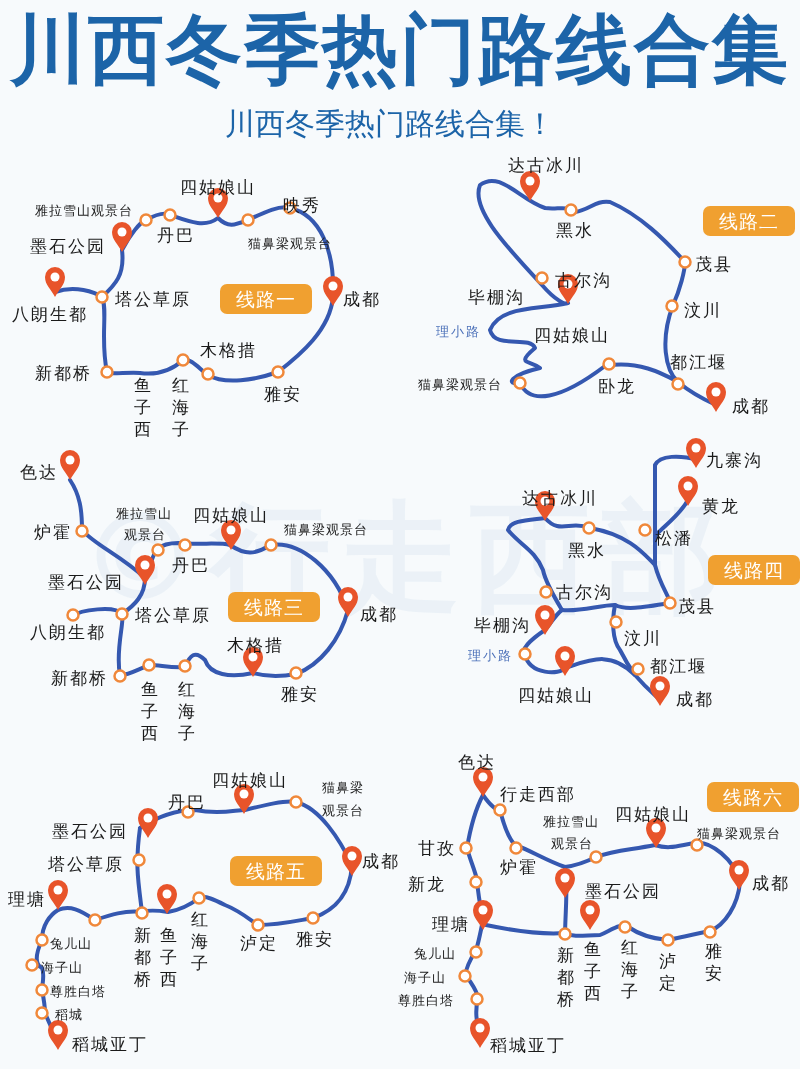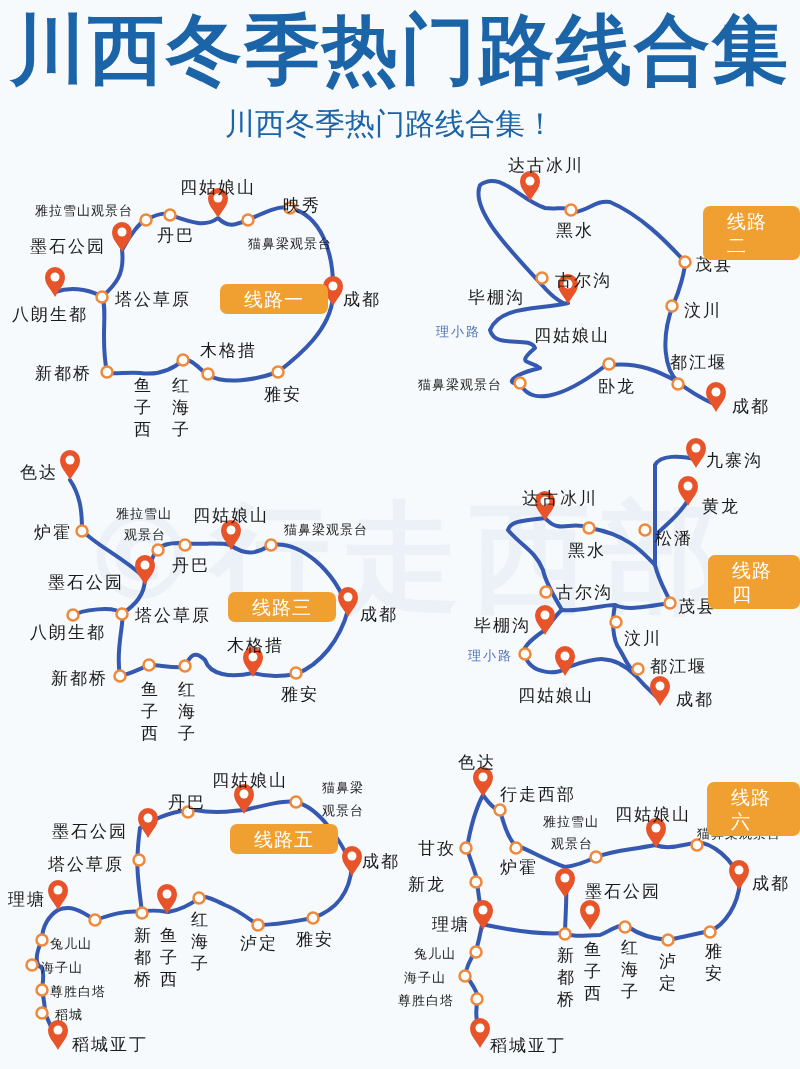--- a/index.html
+++ b/index.html
@@ -5,21 +5,21 @@
   html,body{margin:0;padding:0;}
   body{width:800px;height:1069px;background:#f7fafc;position:relative;overflow:hidden;font-family:"DejaVu Sans",sans-serif;}
   .title{position:absolute;left:0;top:2px;width:800px;text-align:center;font-size:76px;font-weight:bold;color:#1c64a8;letter-spacing:2px;line-height:95px;font-family:"DejaVu Sans",sans-serif;}
   .subtitle{position:absolute;left:0;top:104px;width:780px;text-align:center;font-size:30px;color:#1c64a8;line-height:40px;}
   .watermark{position:absolute;left:80px;top:478px;font-size:120px;font-weight:bold;color:#1c64a8;opacity:0.05;letter-spacing:10px;white-space:nowrap;}
   svg.map{position:absolute;left:0;top:0;}
   .lbl{position:absolute;font-size:17px;color:#1a1a1a;white-space:nowrap;line-height:20px;letter-spacing:2px;}
   .lbl.sm{font-size:13px;letter-spacing:1px;}
   .lbl.vert{white-space:normal;width:18px;line-height:22px;text-align:center;}
   .lbl.blue{color:#4a6fb8;font-size:13px;}
-  .badge{position:absolute;background:#f0a030;color:#fff;font-size:19px;border-radius:7px;padding:3px 24px;line-height:24px;letter-spacing:1px;}
+  .badge{position:absolute;background:#f0a030;color:#fff;font-size:19px;border-radius:7px;padding:3px 16px;line-height:24px;letter-spacing:1px;}
 </style>
 </head>
 <body>
 
 <div class="title">川西冬季热门路线合集</div>
 <div class="subtitle">川西冬季热门路线合集！</div>
 <div class="watermark">©行走西部</div>
 
 <svg class="map" width="800" height="1069">
   <defs>
@@ -228,21 +228,21 @@
 <div class="lbl vert" style="left:134px;top:924px">新都桥</div>
 <div class="lbl vert" style="left:160px;top:924px">鱼子西</div>
 <div class="lbl vert" style="left:191px;top:908px">红海子</div>
 <div class="lbl" style="left:240px;top:933px">泸定</div>
 <div class="lbl" style="left:296px;top:929px">雅安</div>
 <div class="lbl sm" style="left:50px;top:934px">兔儿山</div>
 <div class="lbl sm" style="left:41px;top:958px">海子山</div>
 <div class="lbl sm" style="left:50px;top:982px">尊胜白塔</div>
 <div class="lbl sm" style="left:55px;top:1005px">稻城</div>
 <div class="lbl" style="left:72px;top:1034px">稻城亚丁</div>
-<div class="badge" style="left:230px;top:824px">线路五</div>
+<div class="badge" style="left:230px;top:856px">线路五</div>
 
 <div class="lbl" style="left:458px;top:752px">色达</div>
 <div class="lbl" style="left:500px;top:784px">行走西部</div>
 <div class="lbl sm" style="left:543px;top:812px">雅拉雪山</div>
 <div class="lbl sm" style="left:551px;top:834px">观景台</div>
 <div class="lbl" style="left:615px;top:804px">四姑娘山</div>
 <div class="lbl sm" style="left:697px;top:824px">猫鼻梁观景台</div>
 <div class="lbl" style="left:418px;top:838px">甘孜</div>
 <div class="lbl" style="left:500px;top:857px">炉霍</div>
 <div class="lbl" style="left:408px;top:874px">新龙</div>

